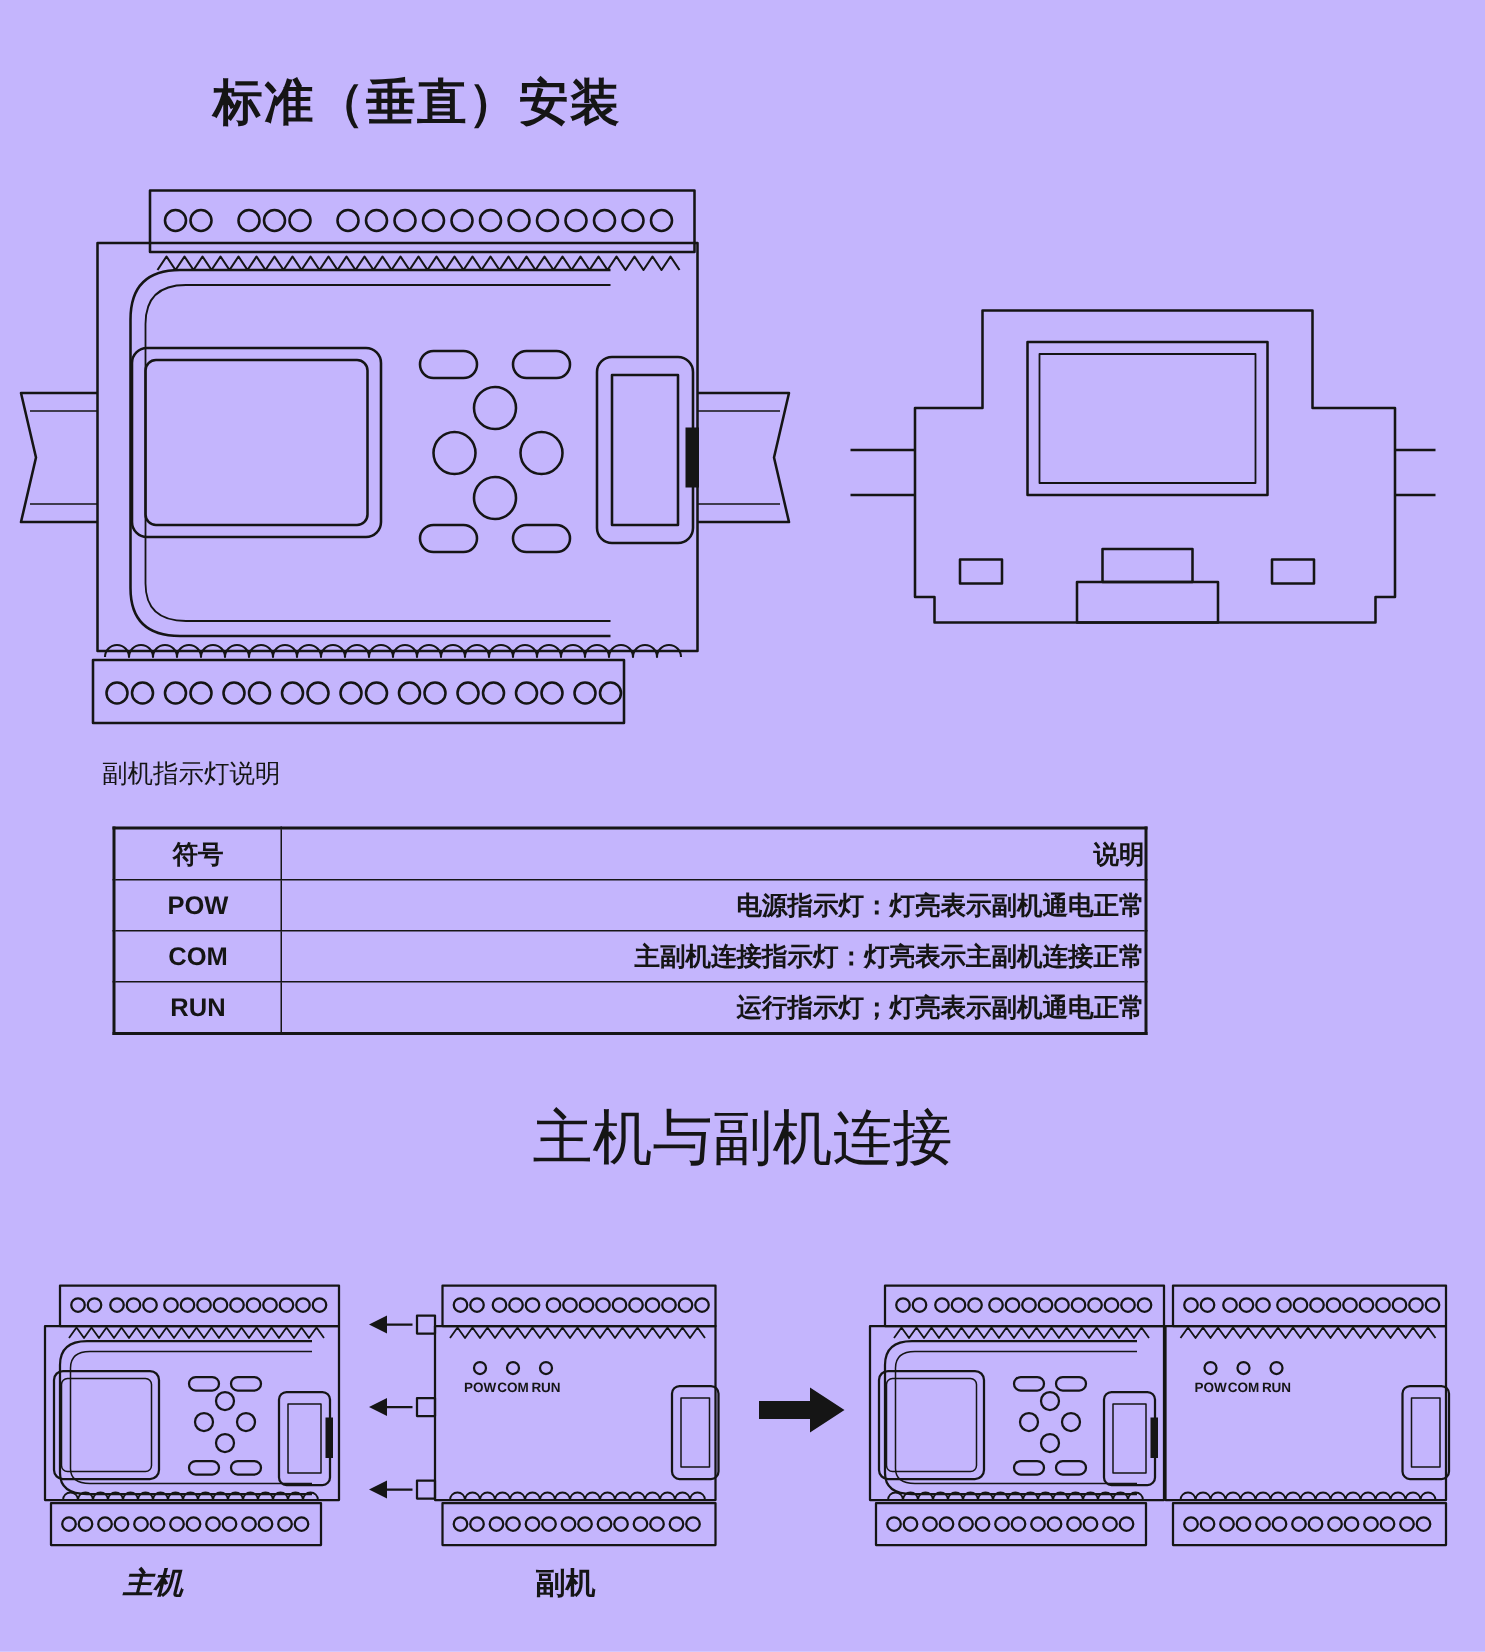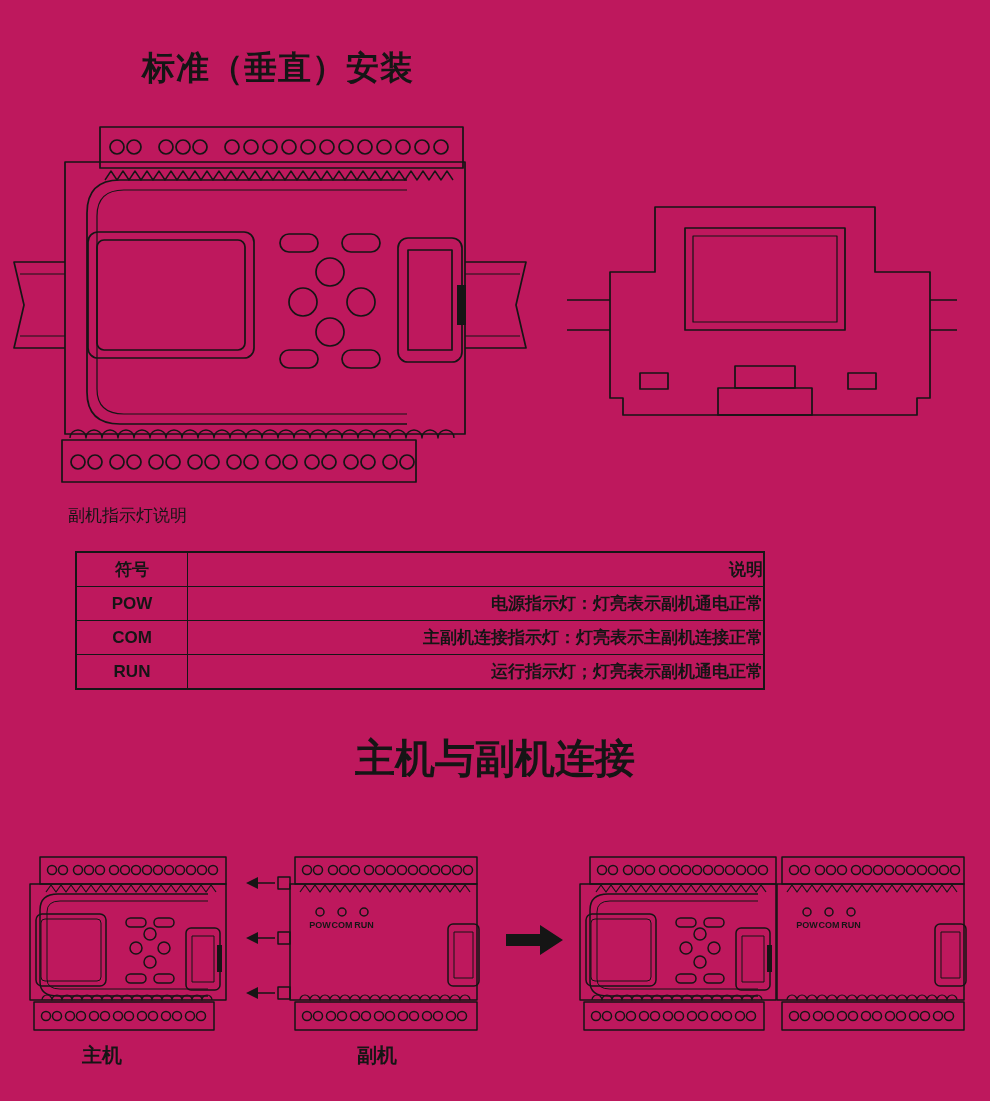--- a/index.html
+++ b/index.html
@@ -1,32 +1,32 @@
 <!DOCTYPE html>
 <html><head>
 <meta charset="utf-8">
 <style>
   html,body{margin:0;padding:0;}
-  .page{position:relative;width:990px;height:1101px;background:#be185d;overflow:hidden;
+  .page{position:relative;width:990px;height:1101px;background:#c4b5fd;overflow:hidden;
         font-family:"Liberation Sans","DejaVu Sans",sans-serif;color:#151515;}
   .abs{position:absolute;text-align:right;}
   svg{position:absolute;display:block;}
   .serif-title{font-family:"Liberation Serif","DejaVu Serif",serif;font-weight:700;text-align:center;}
   .t-vert{left:28px;top:46px;width:500px;font-size:33px;letter-spacing:1px;}
   .t-horz{left:575px;top:42px;width:400px;font-size:33px;letter-spacing:2px;}
   .tbl-caption{left:68px;top:504px;font-size:17px;}
   table.ind{position:absolute;left:75px;top:551px;width:690px;border-collapse:collapse;
             border:2.2px solid #161616;font-size:17px;table-layout:fixed;}
   table.ind td,table.ind th{border:1.6px solid #161616;height:33px;font-weight:700;padding:0;}
   .c1{width:110px;text-align:center;}
   .c2{text-align:right;padding-left:27px !important;}
-  .conn-title{left:0;top:731px;width:990px;text-align:center;font-size:40px;font-weight:700;}
+  .conn-title{left:0;top:731px;width:990px;text-align:center;font-size:40px;font-weight:400;}
   .conn-sub{left:0;top:796px;width:990px;text-align:center;font-size:28px;font-weight:700;}
   .unit-label{width:88px;font-size:20px;}
-  .lbl-main{left:58px;top:1042px;}
+  .lbl-main{left:58px;top:1042px;font-style:italic;}
   .lbl-sec{left:333px;top:1042px;}
 </style>
 </head>
 <body>
 
 <div class="page">
 
   <div class="abs serif-title t-vert">标准（垂直）安装</div>
 
   <svg style="left:8px;top:118px" width="524" height="368" viewBox="0 0 524 368" fill="none" stroke="#151515" stroke-width="1.7" stroke-linejoin="round">

